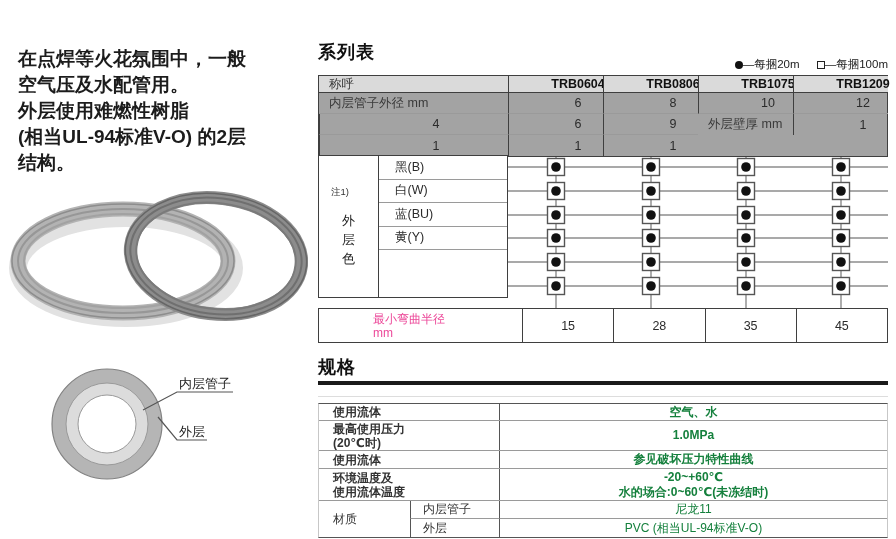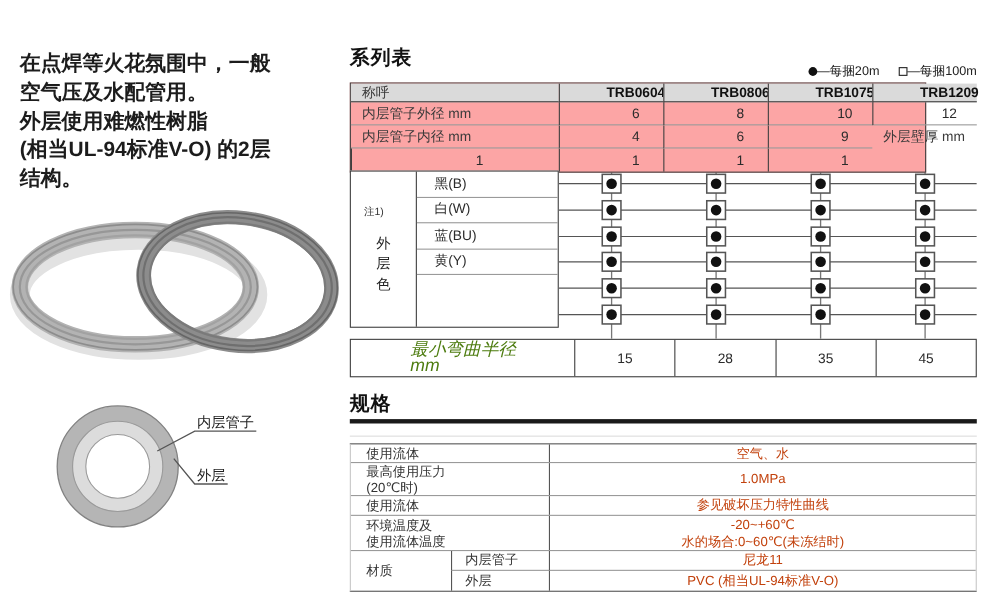--- a/index.html
+++ b/index.html
@@ -23,21 +23,21 @@
   .light-rule { left:318px; top:396px; width:570px; height:1px; background:#ddd; }
 
   .legend { left:610px; top:57px; width:278px; text-align:right; font-size:11.5px; color:#222; }
   .leg-item { margin-left:14px; white-space:nowrap; }
   .dot { display:inline-block; width:8px; height:8px; border-radius:50%; background:#111;
     vertical-align:-1px; }
   .sq  { display:inline-block; width:8px; height:8px; border:1.6px solid #222; background:#fff;
     vertical-align:-1px; }
 
   
-  .stable { left:318px; top:75px; width:524px; background:#fca5a5; z-index:2;
+  .stable { left:318px; top:75px; width:570px; background:#a3a3a3; z-index:2;
     display:grid; grid-template-columns:189px 95px 95px 95px 95px;
     grid-template-rows:17px 21px 21px 21px; border:1px solid #3f3f3f; font-size:12.5px; }
   .stable .cell { display:flex; align-items:center; border-bottom:1px solid #9a9a9a;padding-left:44px; }
   .stable .cell.val { justify-content:center; border-left:1px solid #3f3f3f; }
   .stable .cell.lbl { padding-left:10px; color:#3a3a3a; }
   .stable .head { background:#dadada; border-bottom:1px solid #3f3f3f; }
   .stable .head.val { font-weight:bold; color:#111; }
   .stable .r3 { border-bottom:none; }
 
   
@@ -53,33 +53,33 @@
     color:#2b2b2b; }
   .cb-name.last { border-bottom:none; }
 
   
   .bend { left:318px; top:308px; width:570px; height:35px; background:#fff; z-index:2;
     border:1px solid #3f3f3f; display:grid; grid-template-columns:203px 1fr 1fr 1fr 1fr;
     font-size:12.5px; }
   .bend .cell { display:flex; align-items:center; justify-content:center; }
   .bend .cell.val { border-left:1px solid #3f3f3f; }
   .bend .lbl { justify-content:flex-start; padding-left:54px; white-space:pre-line;
-    line-height:14px; font-size:16px; color:#4d7c0f;font-style:italic; }
+    line-height:14px; font-size:12px; color:#ec4899; }
 
   
   .spec { left:318px; top:403px; width:570px; background:#fff; font-size:12px;
     border-top:1.5px solid #555; border-bottom:1.5px solid #555;
     border-left:1px solid #c7c7c7; border-right:1px solid #c7c7c7; }
-  .spec-row { display:grid; grid-template-columns:180px 1fr; border-bottom:1px solid #9a9a9a; }
+  .spec-row { display:grid; grid-template-columns:180px 1fr; border-bottom:1px solid #9a9a9a;font-weight:bold; }
   .spec-row.h17 { height:17px; } .spec-row.h30 { height:30px; }
   .spec-row.h18 { height:18px; } .spec-row.h32 { height:32px; }
   .spec .lab { display:flex; align-items:center; padding-left:14px; color:#333;
     white-space:pre-line; line-height:14px; }
   .spec .val { display:flex; align-items:center; justify-content:center; text-align:center;
-    border-left:1px solid #555; white-space:pre-line; line-height:15px; color:#c2410c; }
+    border-left:1px solid #555; white-space:pre-line; line-height:15px; color:#15803d; }
   .spec-mat { display:grid; grid-template-columns:91px 89px 1fr; grid-template-rows:18px 18px; }
   .spec-mat .mat { grid-row:1/3; display:flex; align-items:center; padding-left:14px; color:#333; }
   .spec-mat .subl { display:flex; align-items:center; padding-left:12px; color:#333;
     border-left:1px solid #555; }
   .spec-mat .a { border-bottom:1px solid #9a9a9a; }
 </style>
 </head>
 <body>
 
 <div class="abs intro">在点焊等火花氛围中，一般
@@ -129,21 +129,20 @@
   <div class="cell head val">TRB0806</div>
   <div class="cell head val">TRB1075</div>
   <div class="cell head val">TRB1209</div>
 
   <div class="cell lbl">内层管子外径  mm</div>
   <div class="cell val">6</div>
   <div class="cell val">8</div>
   <div class="cell val">10</div>
   <div class="cell val">12</div>
 
-  <div class="cell lbl">内层管子内径  mm</div>
   <div class="cell val">4</div>
   <div class="cell val">6</div>
   <div class="cell val">9</div>
 
   <div class="cell lbl r3">外层壁厚  mm</div>
   <div class="cell val r3">1</div>
   <div class="cell val r3">1</div>
   <div class="cell val r3">1</div>
   <div class="cell val r3">1</div>
 </div>

